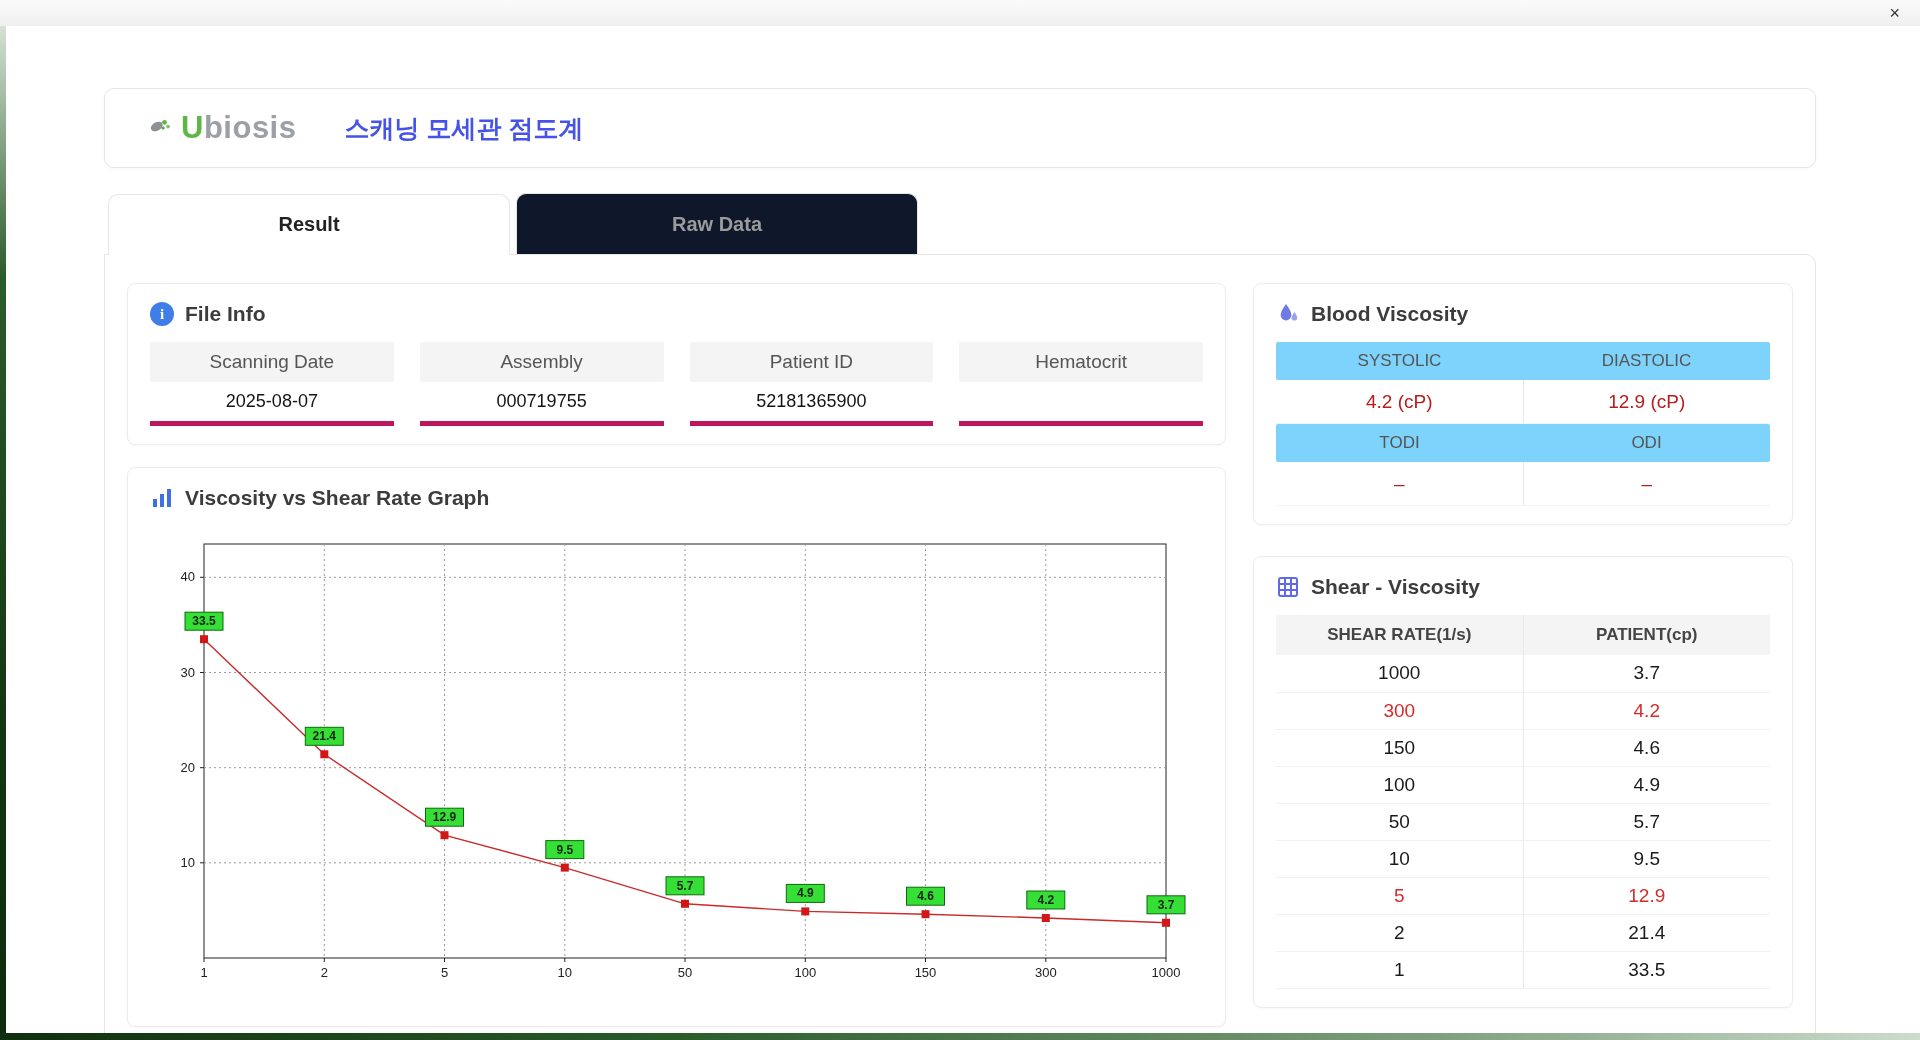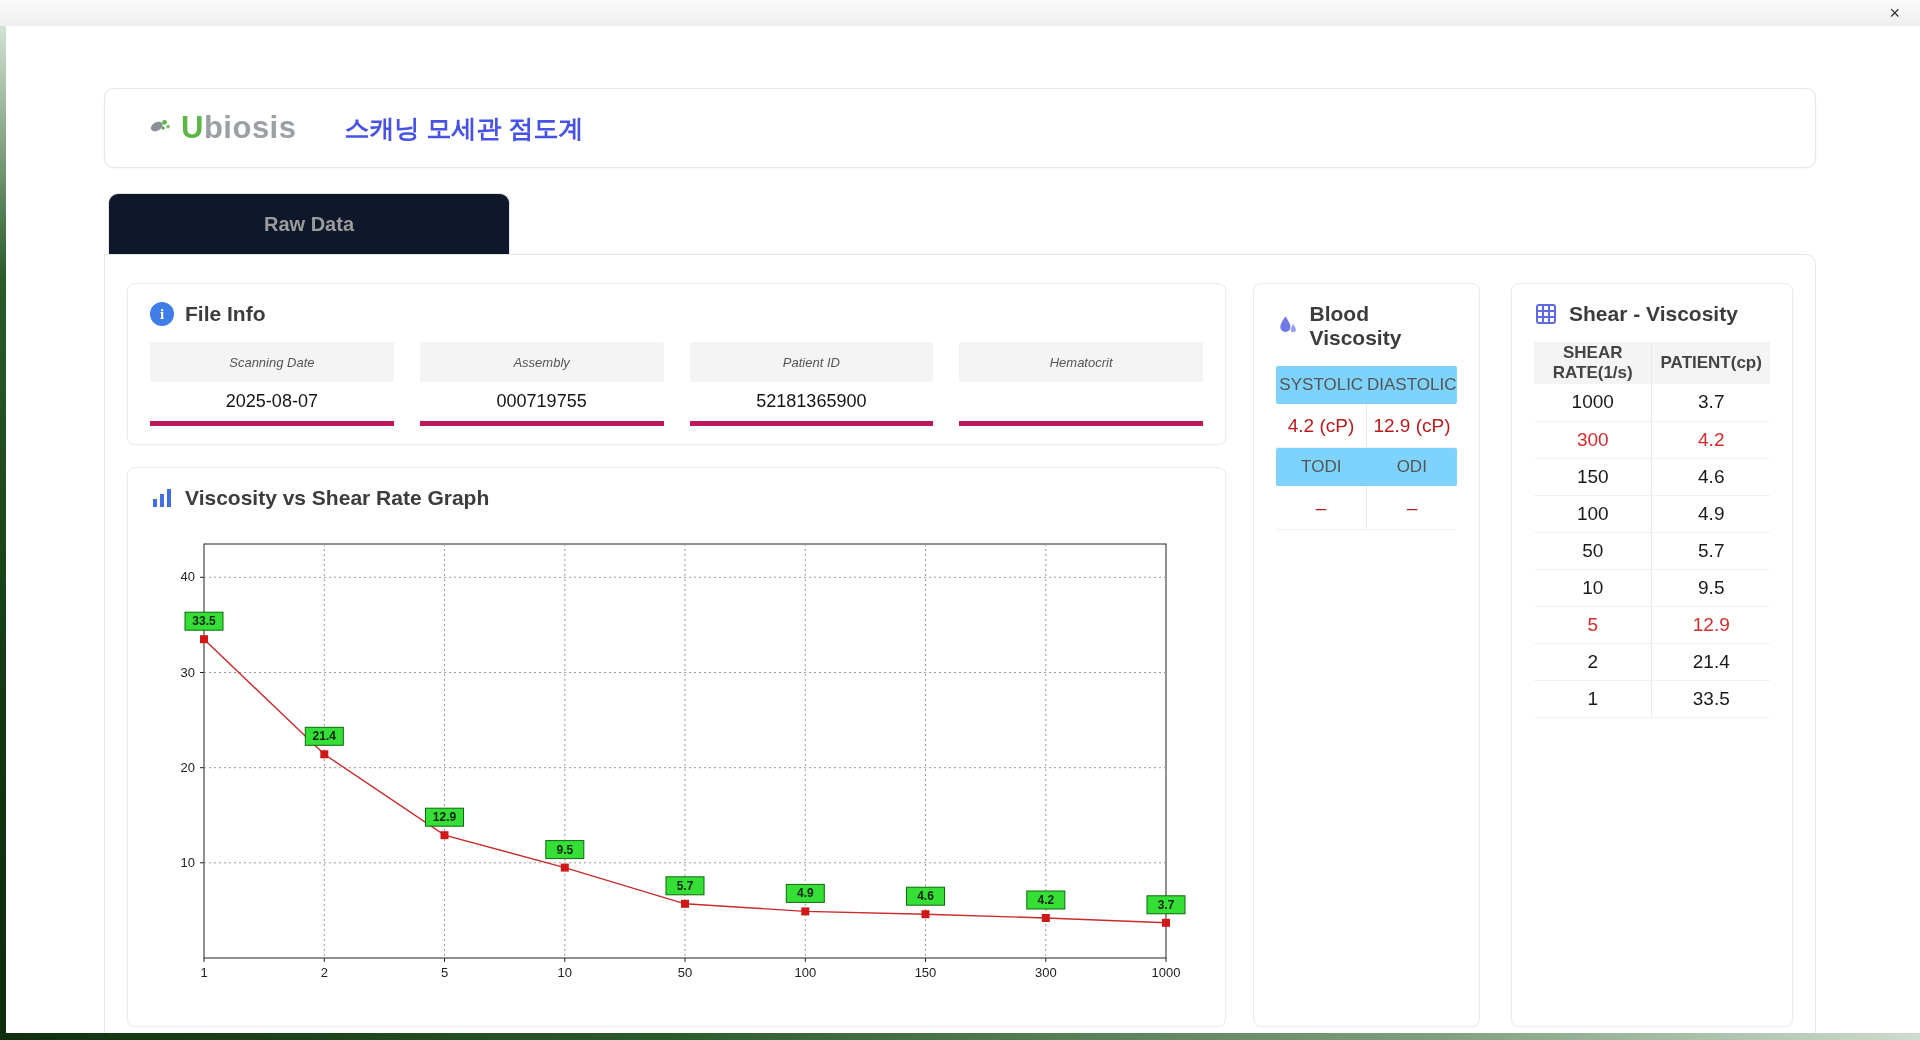--- a/index.html
+++ b/index.html
@@ -39,37 +39,37 @@
     font-size:20px;border-radius:10px 10px 0 0;cursor:pointer;}
   .tab.active{background:#fff;border:1px solid #e6e6e6;border-bottom:1px solid #ffffff;
     color:#222;font-weight:bold;position:relative;top:1px;}
   .tab.inactive{background:#0f172a;border:1px solid #e6e6e6;border-bottom:none;
     color:#9b9b9b;font-weight:600;}
 
   
   .content-card{min-height:782px;padding:28px 22px 20px;display:flex;gap:27px;
     border-radius:0 10px 10px 10px;}
   .left-col{flex:1;display:flex;flex-direction:column;gap:22px;min-width:0;}
-  .right-col{width:540px;display:flex;flex-direction:row;gap:31px;}
+  .right-col{width:540px;display:flex;flex-direction:column;gap:31px;}
 
   .inner-card{background:#fff;border:1px solid #ececec;border-radius:8px;
     padding:18px 22px;box-shadow:0 1px 2px rgba(0,0,0,.03);}
 
   .section-head{display:flex;align-items:center;gap:11px;font-size:21px;
     font-weight:bold;color:#3c3c3c;margin-bottom:16px;}
   .icon-badge{width:24px;height:24px;border-radius:50%;background:#3f7de8;color:#fff;
     display:inline-flex;align-items:center;justify-content:center;
     font-size:15px;font-weight:bold;font-family:"Liberation Serif",serif;}
   .icon-svg{width:24px;height:24px;display:inline-block;}
 
   
   .fi-fields{display:flex;gap:26px;}
   .fi-col{flex:1;}
   .fi-label{background:#f4f4f4;height:40px;display:flex;align-items:center;
-    justify-content:center;color:#555;font-size:13px;border-radius:2px;font-style:italic;}
+    justify-content:center;color:#555;font-size:19px;border-radius:2px;}
   .fi-value{height:44px;display:flex;align-items:center;justify-content:center;
     font-size:18px;color:#141414;border-bottom:5px solid #be185d;}
 
   
   .bv-row-label{display:flex;background:#7dd3fc;height:38px;border-radius:2px;}
   .bv-row-value{display:flex;height:44px;}
   .bv-cell{flex:1;display:flex;align-items:center;justify-content:center;}
   .bv-row-label .bv-cell{color:#555;font-size:17px;}
   .bv-row-value .bv-cell{color:#b91c1c;font-size:19px;}
   .bv-row-value .bv-cell + .bv-cell{border-left:1px solid #e8e8e8;}
@@ -106,20 +106,21 @@
         <circle cx="22" cy="7" r="3.4" fill="#5cb746"></circle>
         <circle cx="27" cy="13" r="2.6" fill="#7ac463"></circle>
         <circle cx="20" cy="15" r="2.2" fill="#4aa338"></circle>
       </svg>
       <span class="logo-text"><span class="logo-u">U</span><span class="logo-rest">biosis</span></span>
     </div>
     <div class="app-title">스캐닝 모세관 점도계</div>
   </div>
 
   <div class="tabs">
+    <div class="tab active">Result</div>
     <div class="tab inactive">Raw Data</div>
   </div>
 
   <div class="card content-card">
 
     <div class="left-col">
 
       <div class="inner-card">
         <div class="section-head">
           <span class="icon-badge">i</span>

